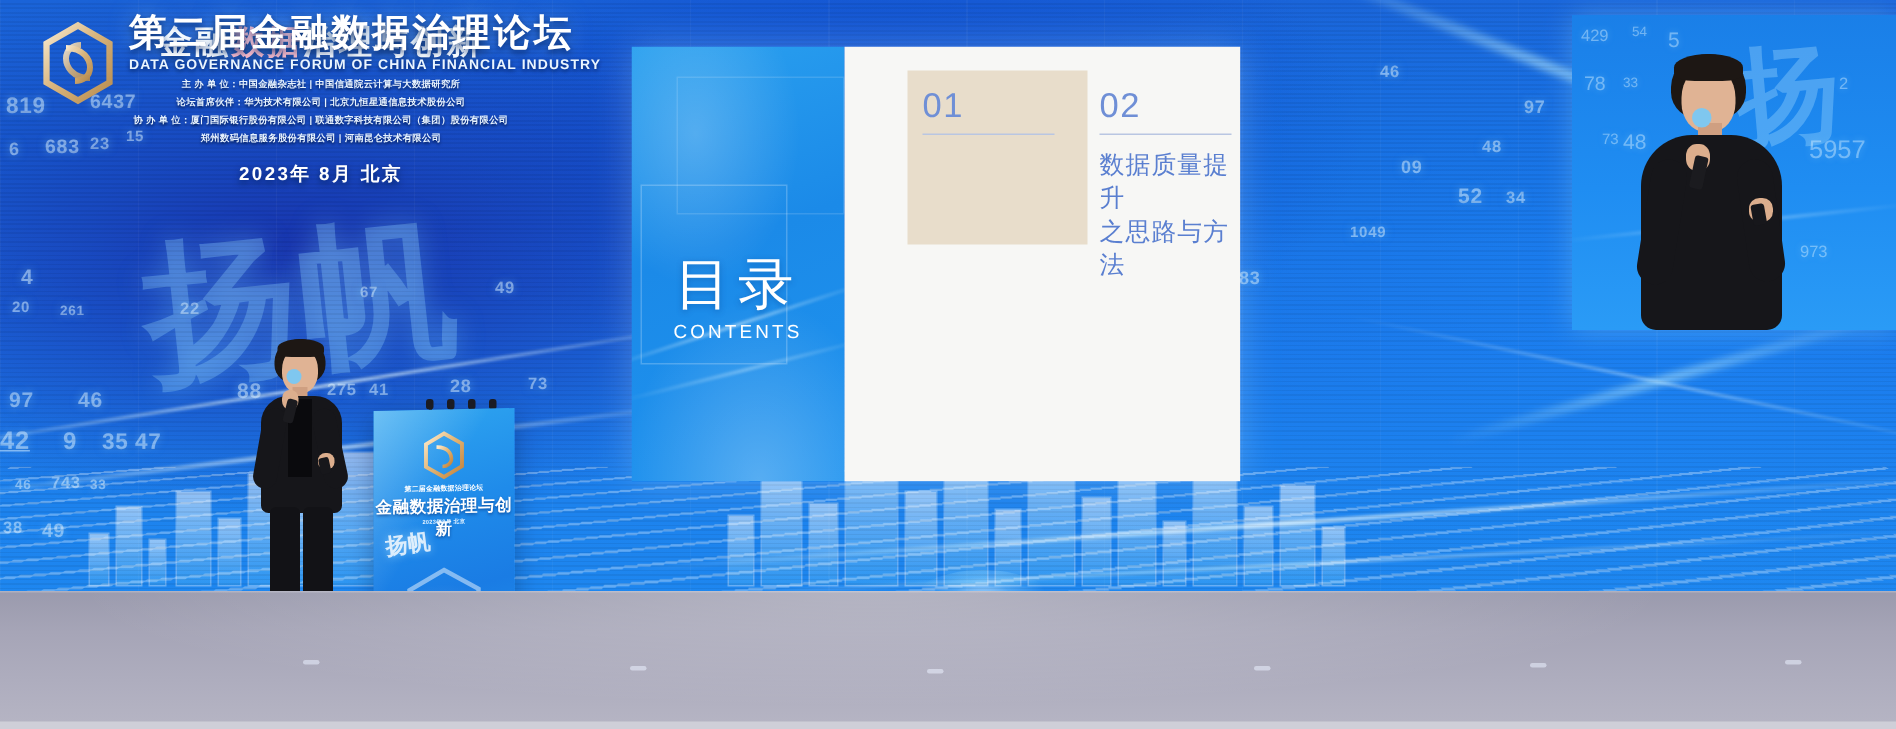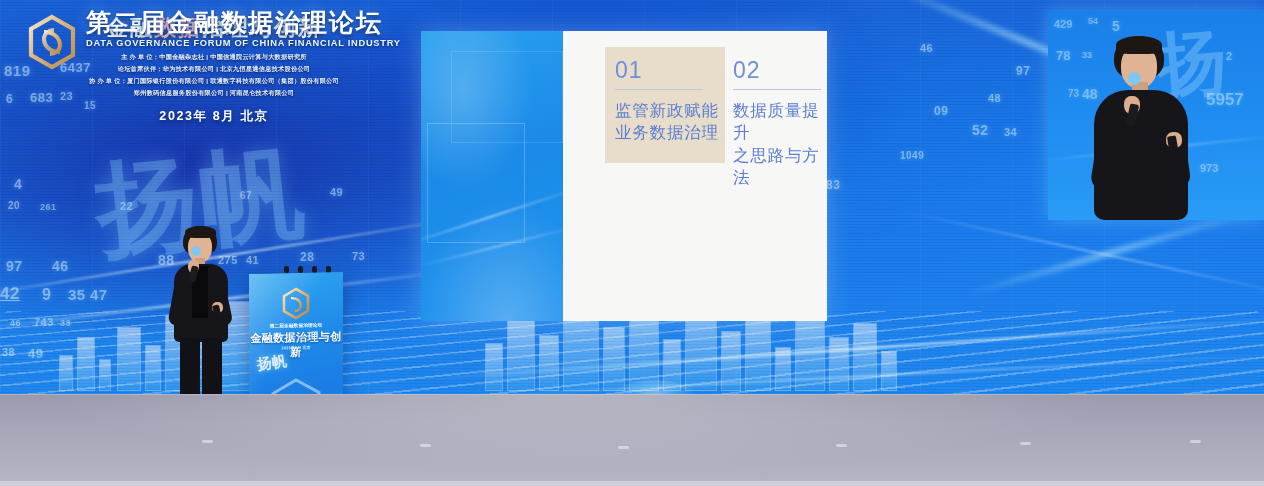--- a/index.html
+++ b/index.html
@@ -190,21 +190,21 @@
   }
 
   
   .vidpanel{
     position:absolute;left:1048px;top:10px;width:216px;height:210px;
     overflow:hidden;
     background:linear-gradient(180deg,#1a7fe8 0%,#1f8df2 55%,#2a9bf6 100%);
     box-shadow:0 0 18px rgba(160,225,255,.3);
   }
   .vidpanel .vp-digit{
-    position:absolute;color:rgba(210,238,255,.45);font-weight:700;
+    position:absolute;color:rgba(210,238,255,.45);font-weight:400;
     text-shadow:0 0 5px rgba(130,205,255,.45);
   }
   .vidpanel .vp-brush{
     position:absolute;color:rgba(165,220,255,.35);font-weight:700;
     font-family:"DejaVu Serif","Liberation Serif",serif;
     transform:rotate(-5deg);
   }
 
   
   .person{position:absolute;}
@@ -295,21 +295,21 @@
     <div class="wash"></div>
     <div class="seams"></div>
 
     <div class="brush" style="left:96px;top:132px;font-size:104px;">扬帆</div>
 
     <div class="digit" style="left:4px;top:62px;font-size:15px;">819</div>
     <div class="digit" style="left:60px;top:60px;font-size:13px;">6437</div>
     <div class="digit" style="left:6px;top:92px;font-size:12px;">6</div>
     <div class="digit" style="left:30px;top:90px;font-size:13px;">683</div>
     <div class="digit" style="left:60px;top:90px;font-size:11px;">23</div>
-    <div class="digit" style="left:84px;top:100px;font-size:10px;">15</div>
+    <div class="digit" style="left:84px;top:86px;font-size:10px;">15</div>
     <div class="digit" style="left:14px;top:176px;font-size:14px;">4</div>
     <div class="digit" style="left:8px;top:200px;font-size:10px;">20</div>
     <div class="digit" style="left:40px;top:202px;font-size:9px;">261</div>
     <div class="digit" style="left:76px;top:200px;font-size:11px;margin-left:44px;">22</div>
     <div class="digit" style="left:6px;top:258px;font-size:14px;">97</div>
     <div class="digit" style="left:52px;top:258px;font-size:14px;">46</div>
     <div class="digit" style="left:0px;top:284px;font-size:17px;text-decoration:underline;">42</div>
     <div class="digit" style="left:42px;top:286px;font-size:16px;">9</div>
     <div class="digit" style="left:68px;top:286px;font-size:15px;">35</div>
     <div class="digit" style="left:90px;top:286px;font-size:15px;">47</div>
@@ -408,30 +408,32 @@
   </div>
 
   <div class="slide">
 
     <div class="slide-left">
       <div class="sl-glow"></div>
       <div class="sl-rect" style="left:6px;top:92px;width:96px;height:118px;"></div>
       <div class="sl-rect" style="left:30px;top:20px;width:110px;height:90px;opacity:.6;"></div>
       <div class="streak" style="left:-20px;top:214px;width:190px;height:2px;transform:rotate(-18deg);opacity:.7;"></div>
       <div class="streak" style="left:-10px;top:236px;width:180px;height:2px;transform:rotate(-14deg);opacity:.5;"></div>
+      <div class="sl-title">
+        <div class="cn">目录</div>
+        <div class="en">CONTENTS</div>
+      </div>
     </div>
 
     <div class="slide-right">
       <div class="toc-hl" style="left:42px;top:16px;width:120px;height:116px;"></div>
 
       <div class="toc-item" style="left:52px;top:28px;">
         <div class="num">01</div>
         <div class="rule"></div>
-        <div class="txt">监管新政赋能
-业务数据治理</div>
       </div>
 
       <div class="toc-item" style="left:170px;top:28px;">
         <div class="num">02</div>
         <div class="rule"></div>
         <div class="txt">数据质量提升
 之思路与方法</div>
       </div>
 
     </div>

